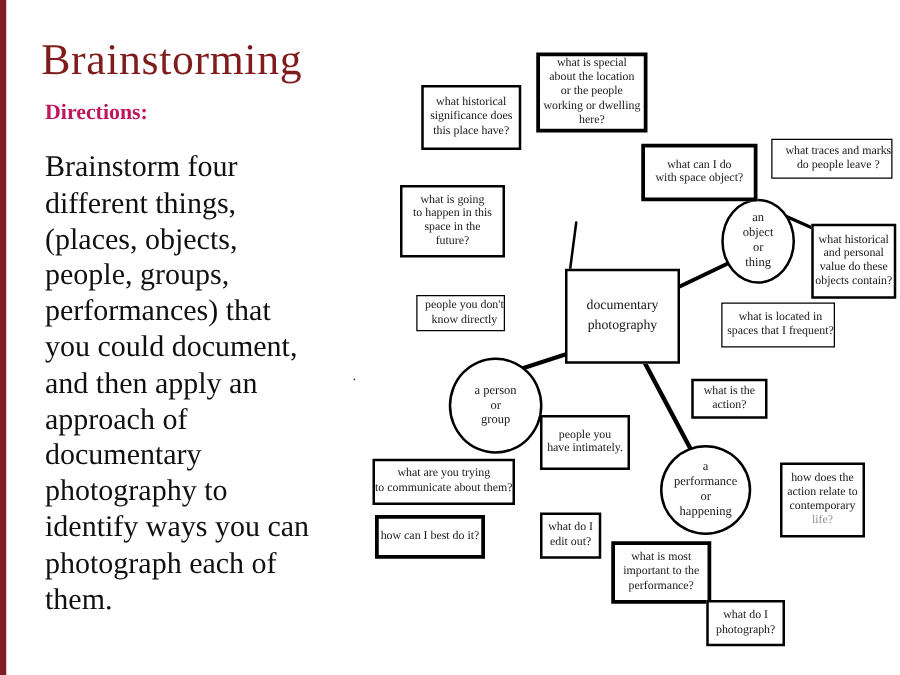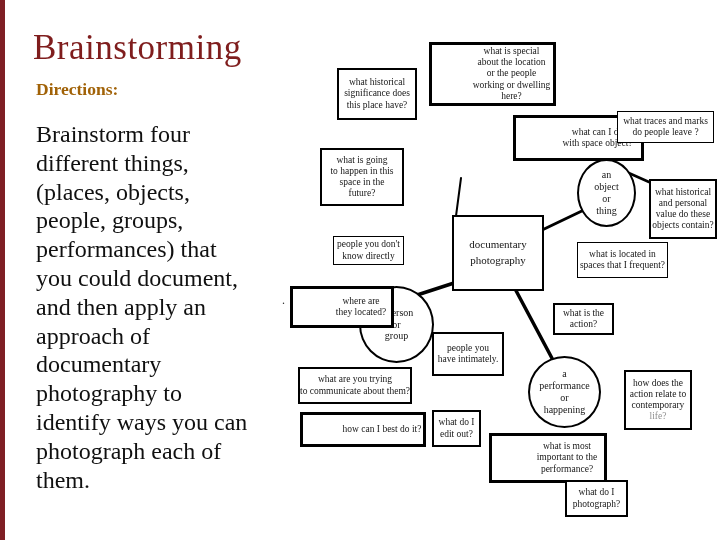--- a/index.html
+++ b/index.html
@@ -2,34 +2,34 @@
 <html><head>
 <meta charset="utf-8">
 <style>
   html,body{margin:0;padding:0;background:#ffffff;}
   .slide{
     position:relative;width:720px;height:540px;background:#ffffff;
     overflow:hidden;font-family:"Liberation Serif", serif;color:#1b1b1b;
   }
   .left-bar{position:absolute;left:0;top:0;width:5px;height:540px;background:#7f1f24;}
   .title{position:absolute;left:33px;top:28px;font-size:35px;color:#7f1d1d;letter-spacing:0.5px;}
-  .directions{position:absolute;left:36px;top:79px;font-size:17.5px;font-weight:bold;color:#a16207;}
+  .directions{position:absolute;left:36px;top:79px;font-size:17.5px;font-weight:bold;color:#be185d;}
   .body-text{position:absolute;left:36px;top:120px;font-size:24px;line-height:28.8px;white-space:pre;color:#101010;}
   .connectors{position:absolute;left:0;top:0;width:720px;height:540px;pointer-events:none;}
   .node{
     position:absolute;background:#ffffff;border:2px solid #000;
     display:flex;flex-direction:column;align-items:center;justify-content:center;
     text-align:center;font-size:9.5px;line-height:1.18;color:#161616;
   }
   .node span{white-space:pre;}
   .circle{border-radius:50%;font-size:10px;}
   .center-box{font-size:11px;line-height:1.45;}
-  .bw1{border-width:1.5px;}
+  .bw1{border-width:1.5px;align-items:flex-end;}
   .bw2{border-width:2px;}
-  .bw3{border-width:3px;padding-left:38px;}
+  .bw3{border-width:3px;}
   .faded{color:#8f8f8f;text-align:center;}
   .stray{position:absolute;left:282px;top:293px;font-size:12px;color:#333;}
 </style>
 </head>
 <body>
 
 <div class="slide">
   <div class="left-bar"></div>
 
   <div class="title">Brainstorming</div>
@@ -114,24 +114,20 @@
   <div class="node bw2" style="left:320px;top:148px;width:80px;height:54px">
     <span>what is going
 to happen in this
 space in the
 future?</span>
   </div>
   <div class="node bw1" style="left:333px;top:236px;width:69px;height:27px">
     <span>people you don't
 know directly</span>
   </div>
-  <div class="node bw3" style="left:290px;top:286px;width:60px;height:36px">
-    <span>where are
-they located?</span>
-  </div>
   <div class="node bw2" style="left:432px;top:332px;width:68px;height:40px">
     <span>people you
 have intimately.</span>
   </div>
   <div class="node bw2" style="left:298px;top:367px;width:110px;height:33px">
     <span>what are you trying
 to communicate about them?</span>
   </div>
   <div class="node bw3" style="left:300px;top:412px;width:82px;height:29px">
     <span>how can I best do it?</span>

